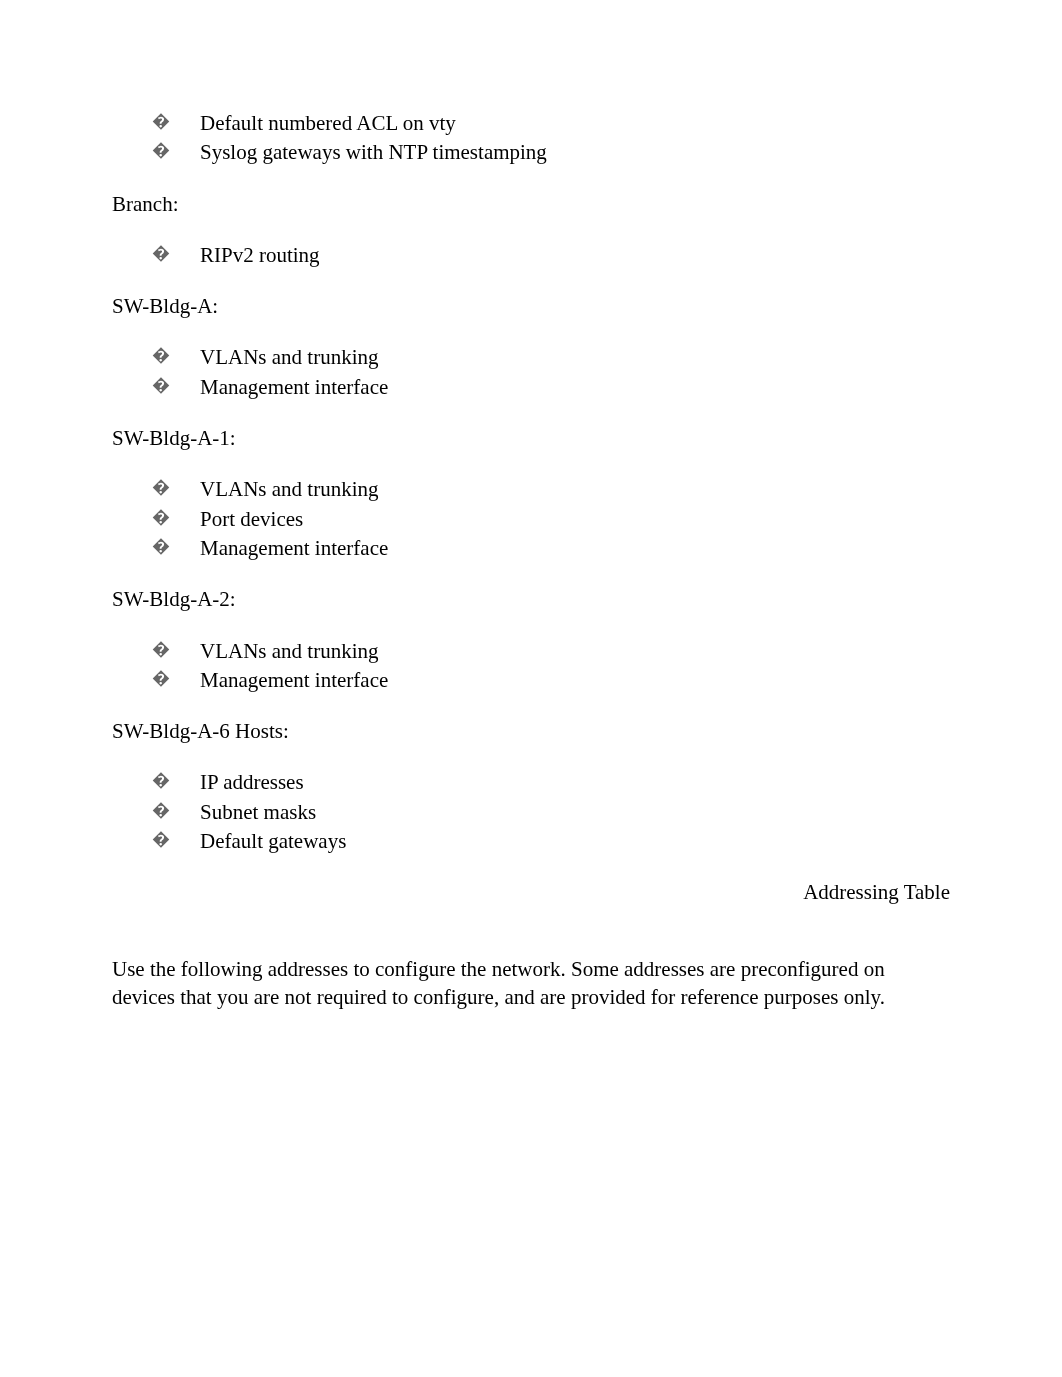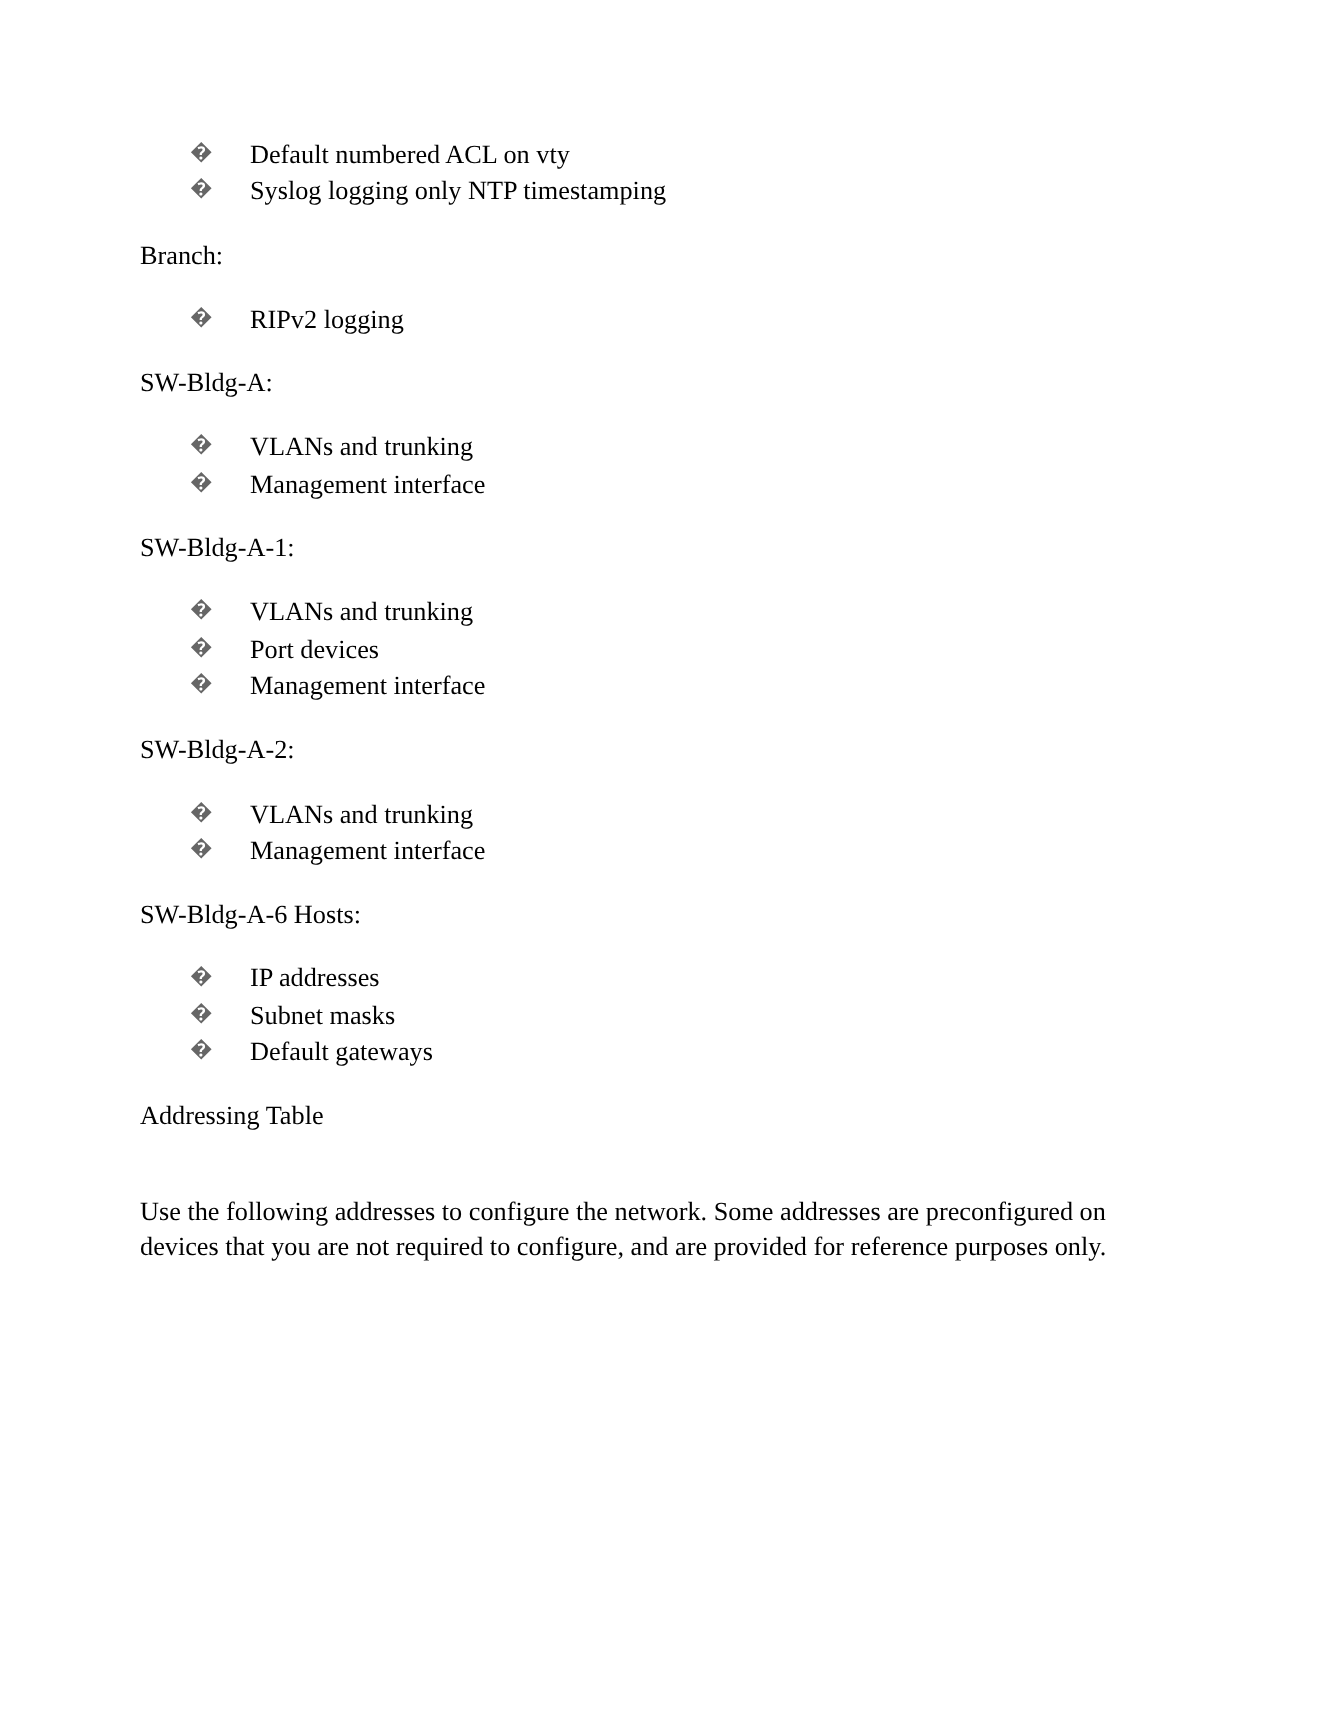--- a/index.html
+++ b/index.html
@@ -35,46 +35,47 @@
     }
     .item-text {
       flex: 1;
     }
     .section-label {
       margin-bottom: 24px;
       margin-top: 12px;
     }
     .heading {
       margin-bottom: 24px;
+      text-align: right;
     }
     .paragraph {
       margin-bottom: 24px;
       line-height: 1.35;
       margin-top: 48px;
     }
   </style>
 </head>
 <body>
 
 <div class="list">
   <div class="list-item">
     <span class="bullet">�</span>
     <span class="item-text">Default numbered ACL on vty</span>
   </div>
   <div class="list-item">
     <span class="bullet">�</span>
-    <span class="item-text">Syslog logging only NTP timestamping</span>
+    <span class="item-text">Syslog gateways with NTP timestamping</span>
   </div>
 </div>
 
 <div class="section-label">Branch:</div>
 <div class="list">
   <div class="list-item">
     <span class="bullet">�</span>
-    <span class="item-text">RIPv2 logging</span>
+    <span class="item-text">RIPv2 routing</span>
   </div>
 </div>
 
 <div class="section-label">SW-Bldg-A:</div>
 <div class="list">
   <div class="list-item">
     <span class="bullet">�</span>
     <span class="item-text">VLANs and trunking</span>
   </div>
   <div class="list-item">

